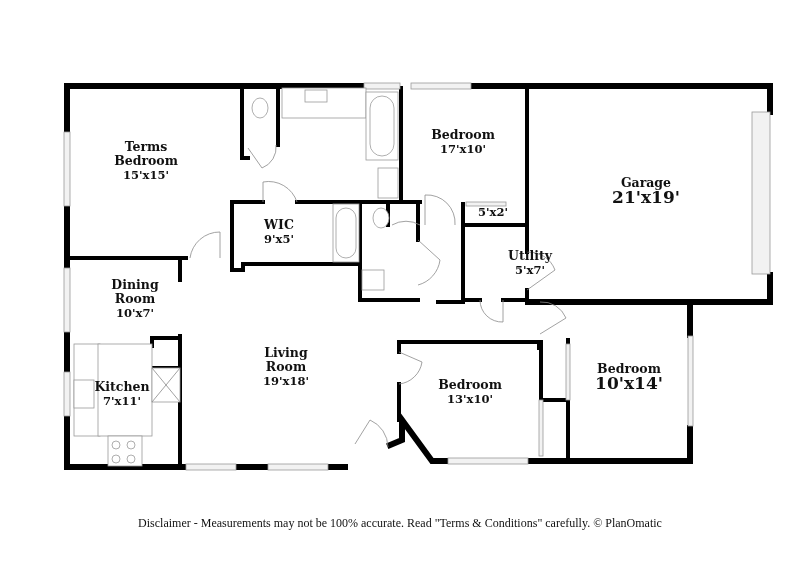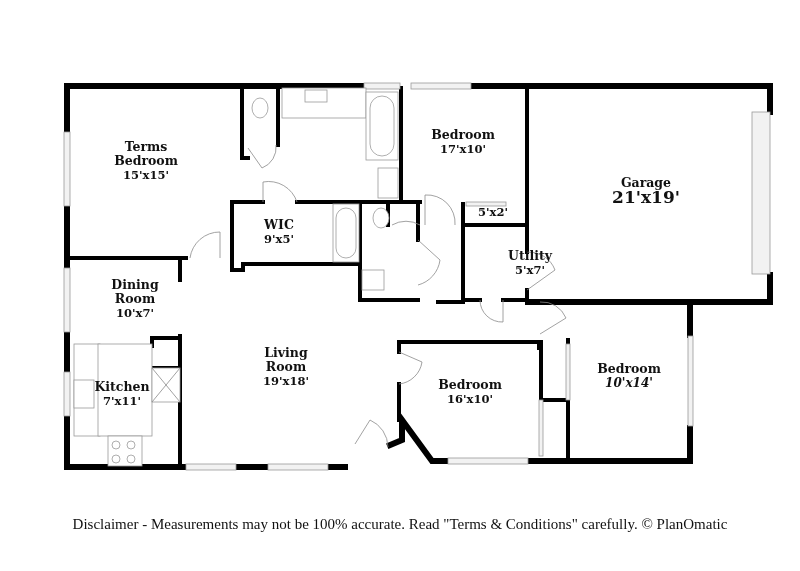--- a/index.html
+++ b/index.html
@@ -4,21 +4,21 @@
 <style>
   html,body{margin:0;padding:0;background:#ffffff;}
   body{width:800px;height:571px;position:relative;overflow:hidden;font-family:"DejaVu Serif","Liberation Serif",serif;}
   #plan{position:absolute;left:0;top:0;width:800px;height:571px;}
   .wall{fill:none;stroke:#000;stroke-width:6;stroke-linecap:square;stroke-linejoin:miter;}
   .iwall{fill:none;stroke:#000;stroke-width:4;stroke-linecap:square;}
   .thin{fill:none;stroke:#8a8a8a;stroke-width:0.8;}
   .win{fill:#f2f2f2;stroke:#9a9a9a;stroke-width:0.8;}
   .fix{fill:#fff;stroke:#9a9a9a;stroke-width:0.8;}
   .lbl{position:absolute;text-align:center;font-weight:bold;color:#111;font-size:12.5px;line-height:14px;font-family:"DejaVu Serif","Liberation Serif",serif;transform:translateX(-50%);white-space:nowrap;}
-  .disc{position:absolute;left:0;width:800px;top:516px;text-align:center;font-size:15px;color:#111;font-family:"Liberation Serif","DejaVu Serif",serif;}
+  .disc{position:absolute;left:0;width:800px;top:516px;text-align:center;font-size:12px;color:#111;font-family:"Liberation Serif","DejaVu Serif",serif;}
 </style>
 </head>
 <body>
 
 <svg id="plan" viewBox="0 0 800 571" xmlns="http://www.w3.org/2000/svg">
 
   <g>
 
     <polyline class="wall" points="67,86 363,86"></polyline>
     <polyline class="wall" points="418,86 770,86"></polyline>
@@ -168,21 +168,21 @@
       <div>Living</div>
       <div>Room</div>
       <div style="font-size: 11.5px; text-align: center;">19'x18'</div>
     </div>
     <div class="lbl" style="left: 122px; top: 380px;">
       <div>Kitchen</div>
       <div style="font-size: 11.5px;">7'x11'</div>
     </div>
     <div class="lbl" style="left: 470px; top: 378px;">
       <div>Bedroom</div>
-      <div style="font-size: 11.5px;">16'x10'</div>
+      <div style="font-size: 11.5px;">13'x10'</div>
     </div>
     <div class="lbl" style="left: 629px; top: 362px;">
       <div>Bedroom</div>
-      <div style="font-size: 12px; font-style: italic;">10'x14'</div>
+      <div style="font-size: 17px;">10'x14'</div>
     </div>
   </div>
 
 <div class="disc">Disclaimer - Measurements may not be 100% accurate. Read "Terms &amp; Conditions" carefully. © PlanOmatic</div>
 
 </body></html>

